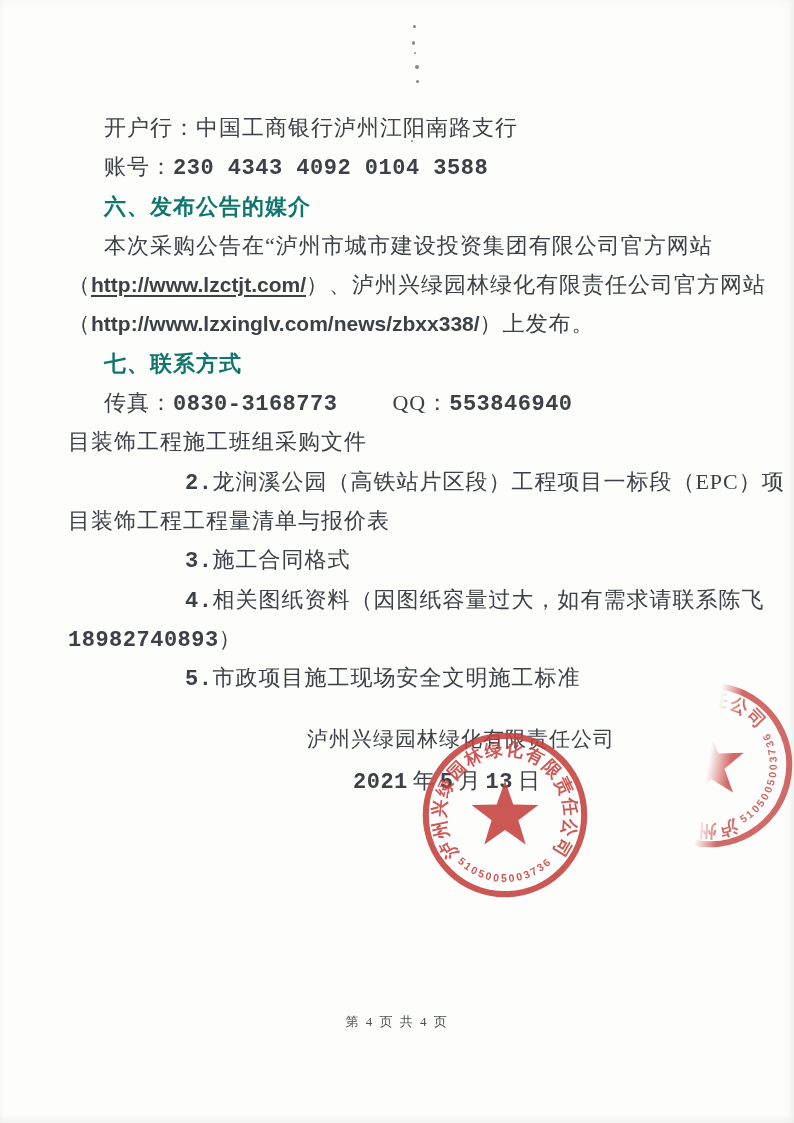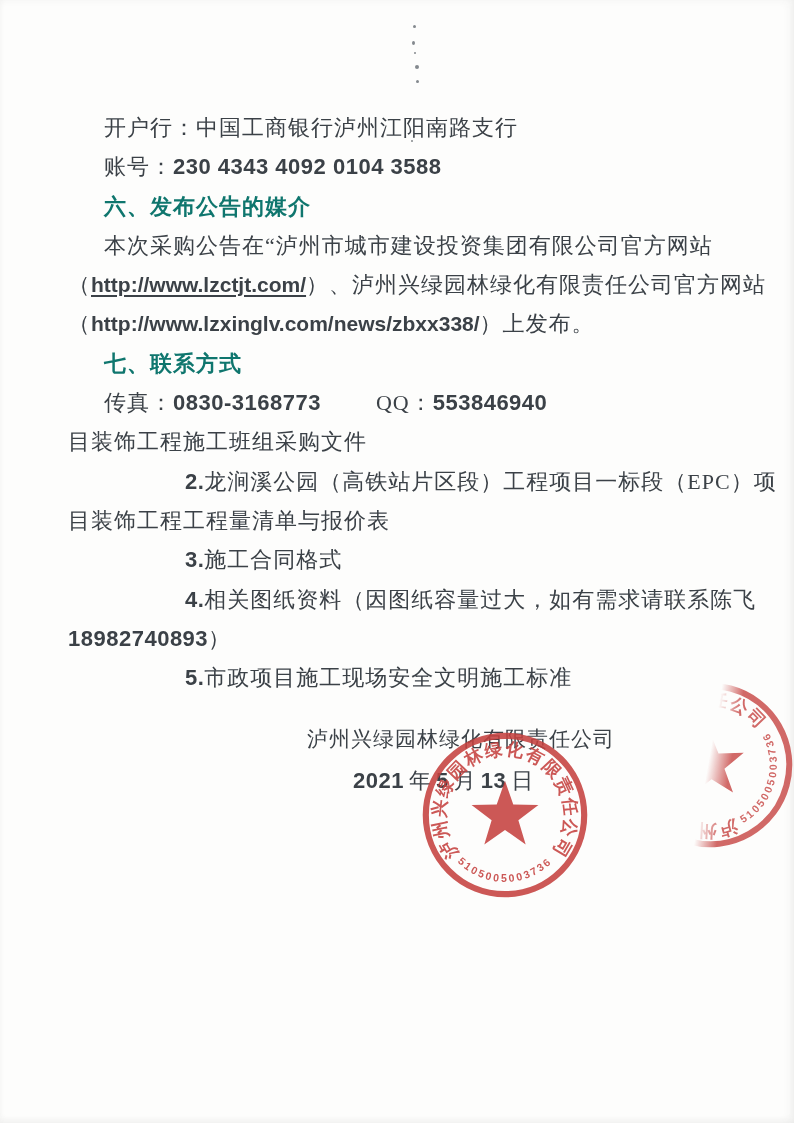--- a/index.html
+++ b/index.html
@@ -7,21 +7,21 @@
     position:relative;width:794px;height:1123px;overflow:hidden;
     background:#fdfdfc;box-sizing:border-box;
     box-shadow:inset -4px 0 8px rgba(60,60,55,.05), inset 0 -3px 6px rgba(60,60,55,.04);
     font-family:"Liberation Serif",serif;color:#3b4147;
   }
   .content{position:absolute;left:68px;top:108px;width:700px;}
   .line{height:39.3px;line-height:39.3px;font-size:22px;letter-spacing:1px;white-space:nowrap;}
   .ind1{padding-left:36px;}
   .ind2{padding-left:117px;}
   .heading{font-weight:bold;color:#0f766e;}
-  .num{font-family:Liberation Sans, sans-serif;font-weight:bold;letter-spacing:.5px;}
+  .num{font-family:Liberation Mono, monospace;font-weight:bold;letter-spacing:.5px;}
   .url{font-family:"Liberation Sans",sans-serif;font-weight:bold;letter-spacing:0;font-size:21px;}
   .u{text-decoration:underline;text-underline-offset:3px;}
   .gap60{display:inline-block;width:60px;}
   .gap55{display:inline-block;width:55px;}
   .gap12{display:inline-block;width:12px;}
   .sig-company{margin-top:23px;padding-left:239px;height:39.3px;line-height:39.3px;font-size:21px;letter-spacing:1px;white-space:nowrap;}
   .sig-date{padding-left:285px;height:42px;line-height:42px;font-size:22px;white-space:nowrap;}
   .sp{margin:0 5px;}
   .footer{position:absolute;left:0;top:1013px;width:100%;text-align:center;
     font-size:13px;letter-spacing:2px;color:#4c5157;white-space:pre;}
@@ -129,14 +129,15 @@
       <path id="arcNum2" d="M40.1 146.8 A76 76 0 0 0 159.9 146.8" fill="none"></path>
       <text font-size="20" letter-spacing="2" font-weight="bold" fill="currentColor">
         <textPath href="#arcName2" startOffset="50%" text-anchor="middle">泸州兴绿园林绿化有限责任公司</textPath>
       </text>
       <text font-size="12" letter-spacing="2.6" font-weight="bold" fill="currentColor" font-family="Liberation Sans, sans-serif">
         <textPath href="#arcNum2" startOffset="50%" text-anchor="middle">5105005003736</textPath>
       </text>
     </svg>
   </div>
 
+  <div class="footer">第 4 页 共 4 页</div>
 
 </div>
 
 </body></html>

